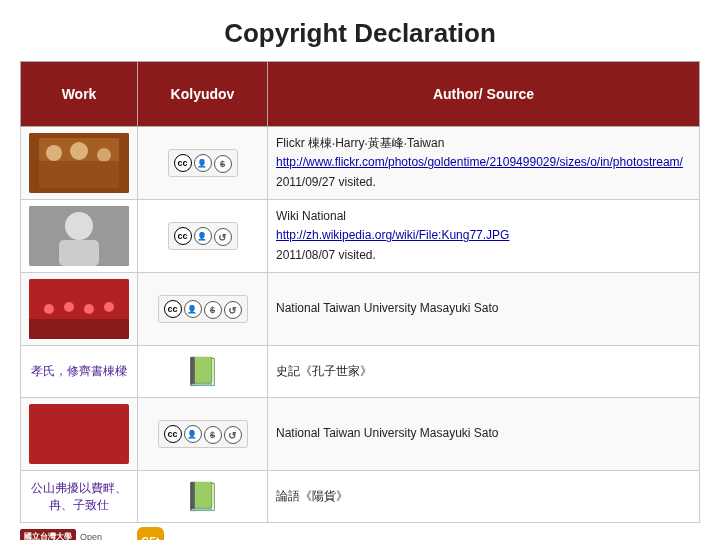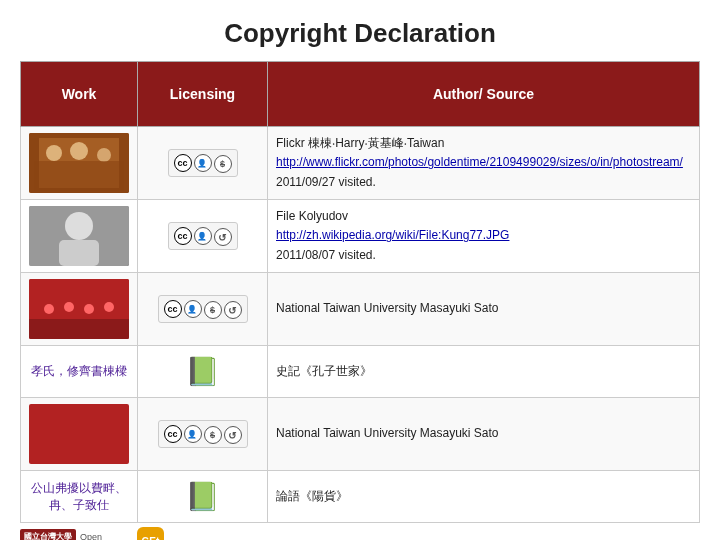--- a/index.html
+++ b/index.html
@@ -169,21 +169,21 @@
 </head>
 <body>
 
 <div class="page">
   <div class="page-title">Copyright Declaration</div>
 
   <table>
     <thead>
       <tr>
         <th class="col-work">Work</th>
-        <th class="col-license">Licensing</th>
+        <th class="col-license">Kolyudov</th>
         <th class="col-author">Author/ Source</th>
       </tr>
     </thead>
     <tbody id="table-body">
     <tr>
           <td class="col-work">
             <div class="img-placeholder monks"><svg width="100" height="60" viewBox="0 0 100 60">
                 <rect width="100" height="60" fill="#8B4513"></rect>
                 <rect x="10" y="5" width="80" height="50" fill="#CD853F" opacity="0.4"></rect>
                 <circle cx="25" cy="20" r="8" fill="#f5d5a0" opacity="0.7"></circle>
@@ -221,21 +221,21 @@
               <div class="cc-top">
                 <div class="cc-circle cc">cc</div>
                 <div class="cc-circle by" style="font-size: 8px;">👤</div>
               </div>
               <div class="cc-bottom">
                 <div class="cc-circle sa" style="font-size: 10px;">↺</div>
               </div>
             </div></td>
           <td class="col-author">
             <div class="author-text">
-              <div>File Kolyudov</div>
+              <div>Wiki National</div>
               <div class="author-link">http://zh.wikipedia.org/wiki/File:Kung77.JPG</div>
               <div>2011/08/07 visited.</div>
             </div>
           </td>
         </tr>
         <tr>
           <td class="col-work">
             <div class="img-placeholder ceremony"><svg width="100" height="60" viewBox="0 0 100 60">
                 <rect width="100" height="60" fill="#B22222"></rect>
                 <rect x="0" y="40" width="100" height="20" fill="#8B1A1A"></rect>

